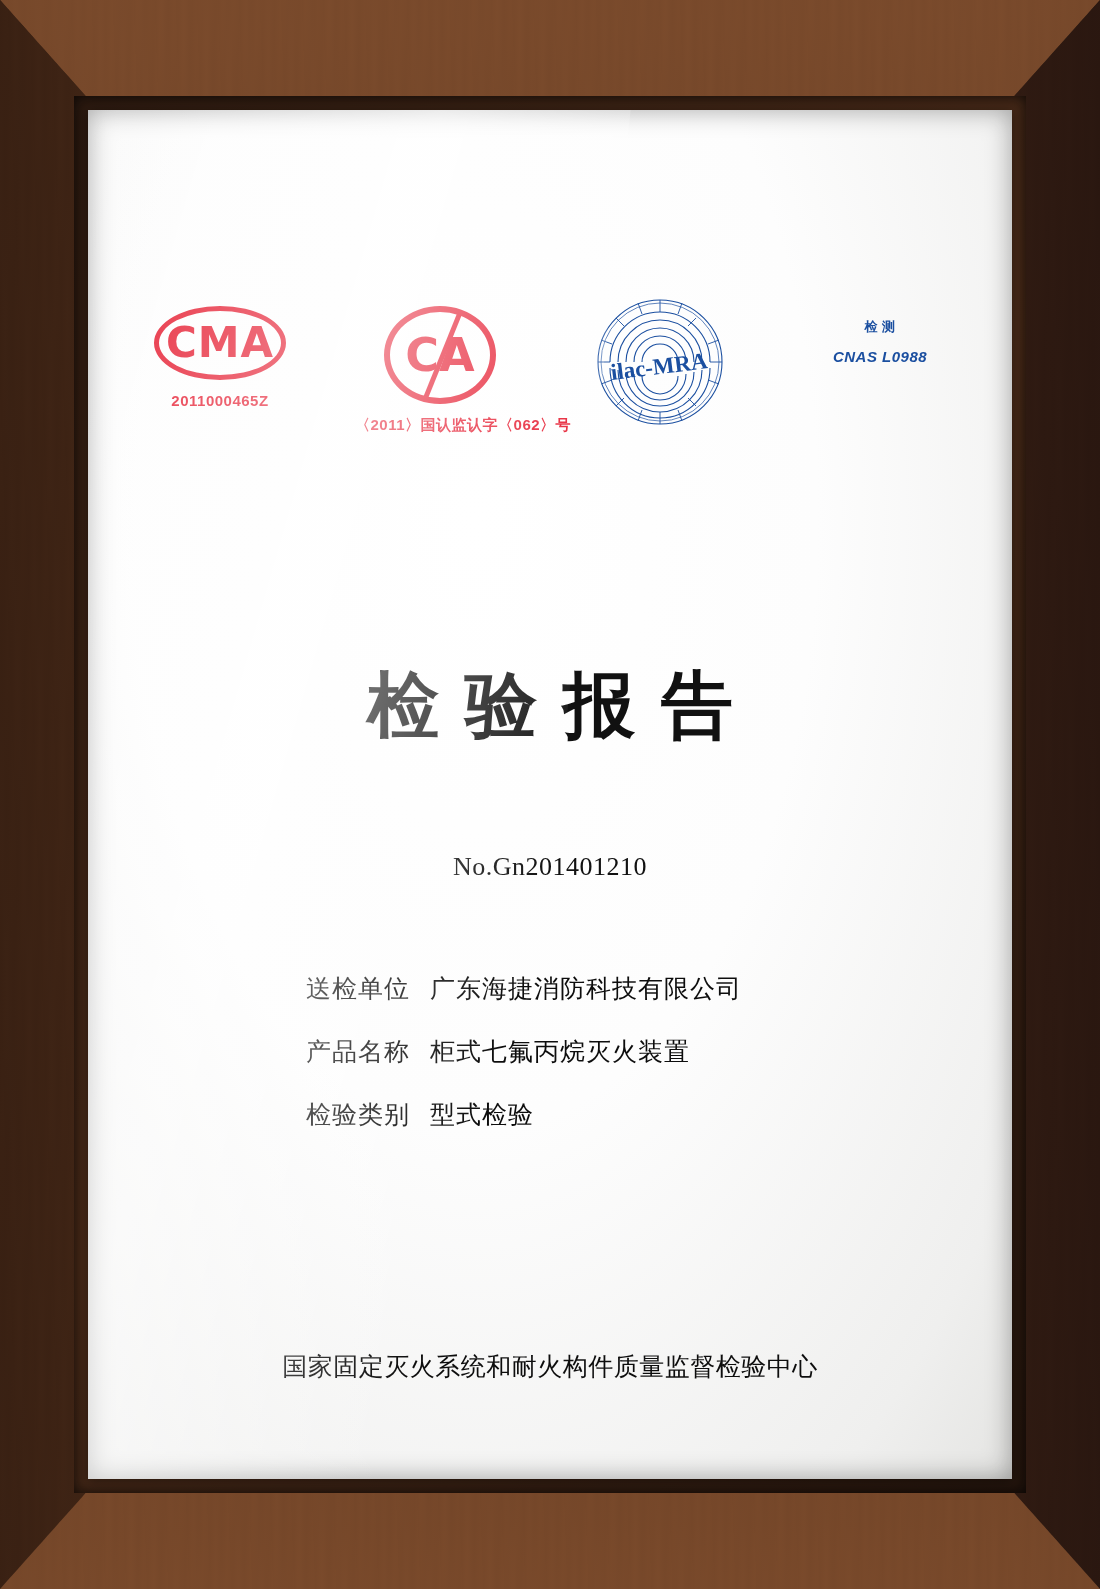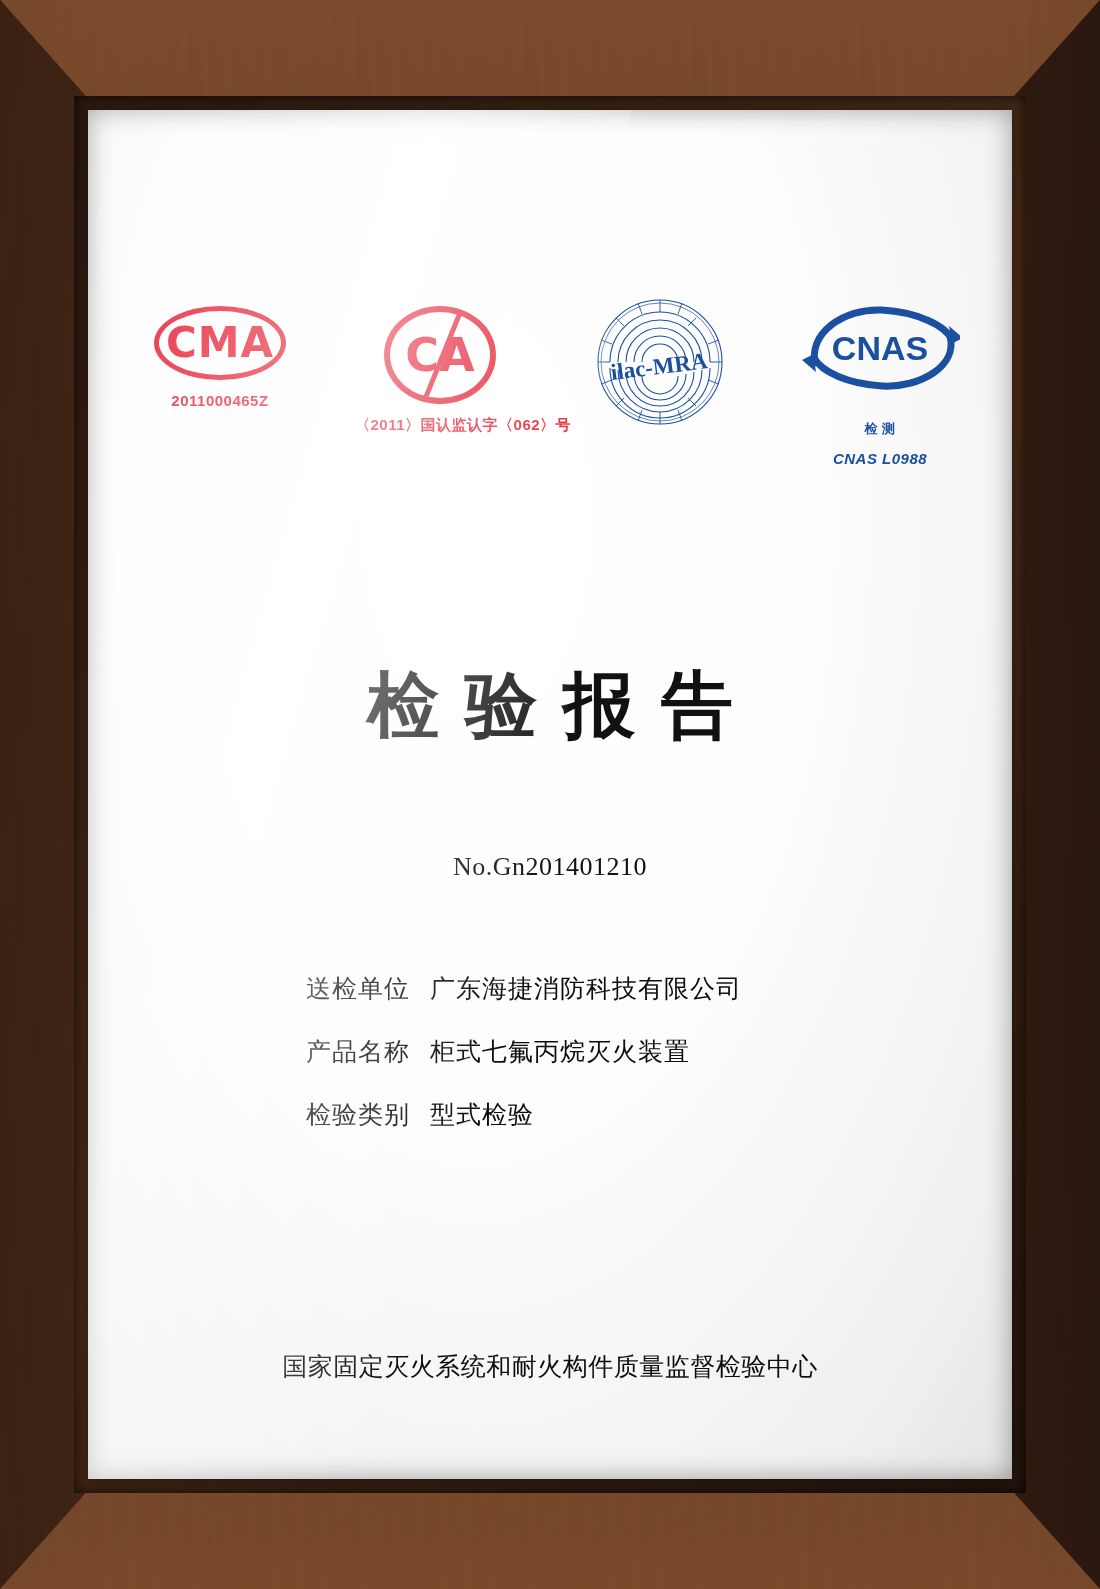--- a/index.html
+++ b/index.html
@@ -332,29 +332,20 @@
                 <path d="M48 129 L52 118"></path>
                   <path d="M92 129 L88 118"></path>
               </g>
             </g>
             <text x="70" y="82" text-anchor="middle" font-family="Liberation Serif, serif" font-size="23" font-weight="bold" fill="#1b4fa0" transform="rotate(-7 70 82)">ilac-MRA</text>
           </svg>
         </div>
       </div>
 
       <div class="logo-block">
-        <div class="cnas">
-          <svg width="160" height="104" viewBox="0 0 160 104" aria-hidden="true">
-            <path d="M16 66 C6 34 44 8 82 10 C118 12 146 26 152 40" fill="none" stroke="#1b4fa0" stroke-width="7"></path>
-            <path d="M152 40 l-3 -14 l14 12 l-16 8 z" fill="#1b4fa0"></path>
-            <path d="M150 36 C158 66 120 88 82 86 C48 84 22 72 14 58" fill="none" stroke="#1b4fa0" stroke-width="7"></path>
-            <path d="M14 58 l2 14 l-14 -12 l16 -8 z" fill="#1b4fa0"></path>
-            <text x="80" y="60" text-anchor="middle" font-family="Liberation Sans, sans-serif" font-size="34" font-weight="bold" fill="#1b4fa0">CNAS</text>
-          </svg>
-        </div>
         <div class="logo-caption cap-blue-sm">检 测</div>
         <div class="logo-caption cap-blue">CNAS L0988</div>
       </div>
 
     </div>
 
     <div class="title">检验报告</div>
 
     <div class="report-no">No.Gn201401210</div>
 

